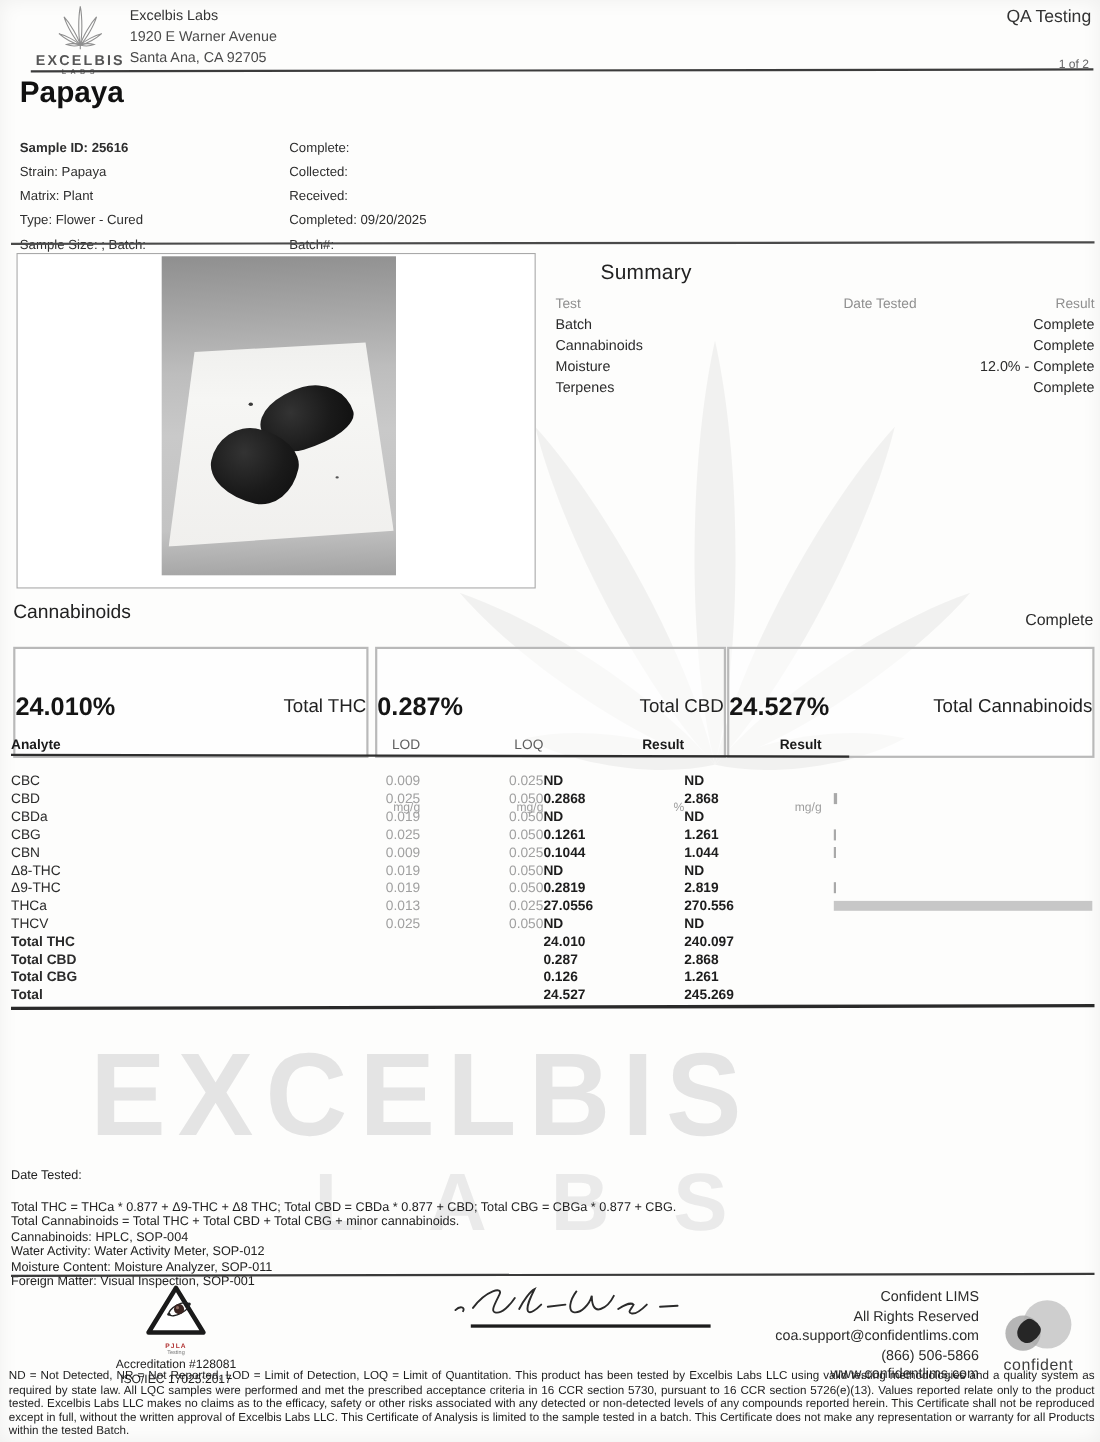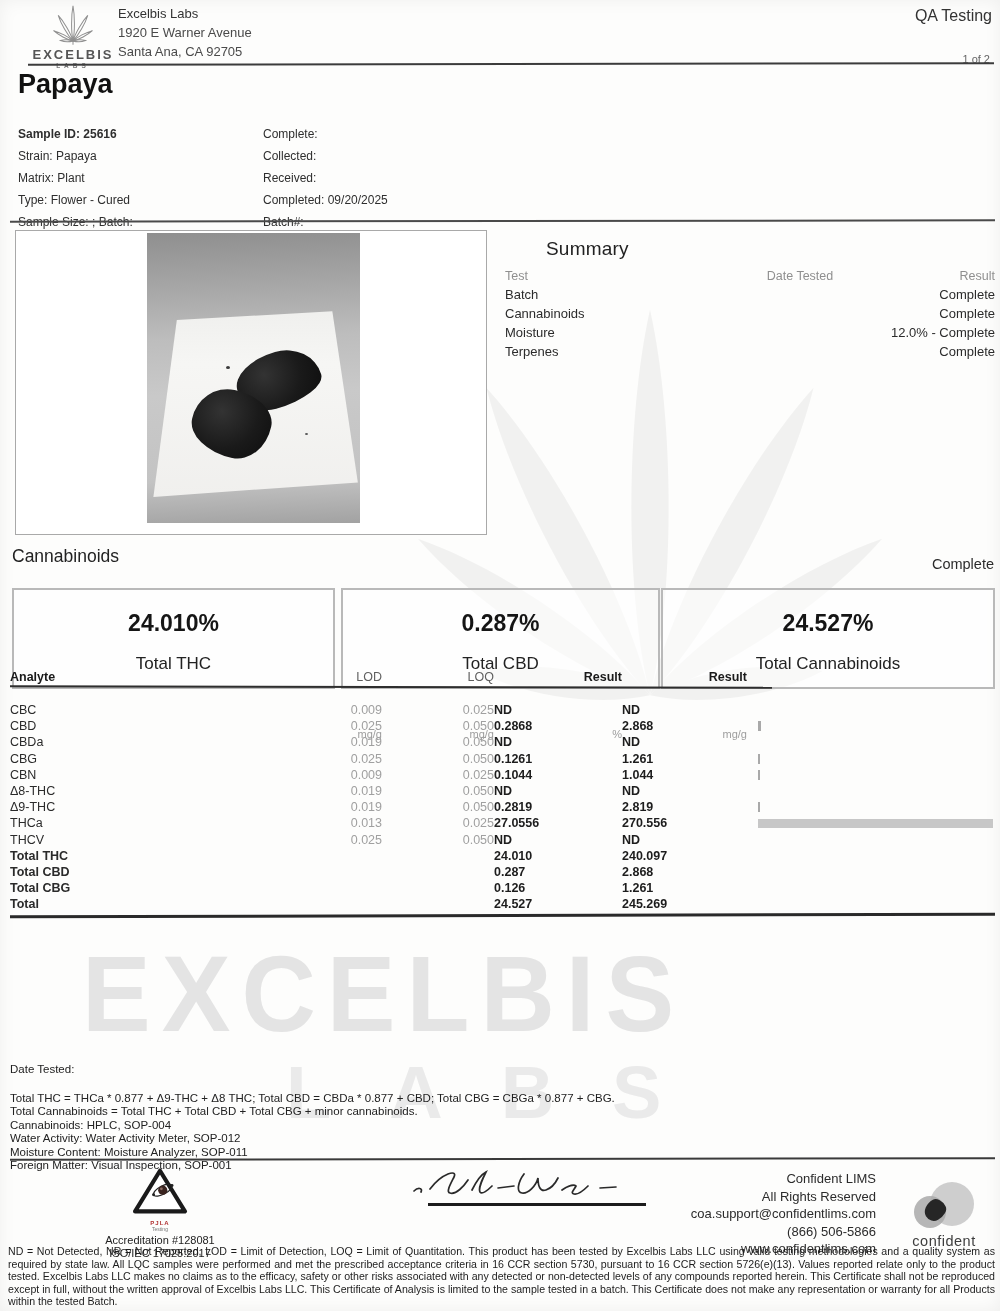--- a/index.html
+++ b/index.html
@@ -63,21 +63,21 @@
   .sum-head .c1 { text-align:center; } .sum-head .c2 { text-align:right; }
   .sum-rows { margin-top:3px; font-size:13px; line-height:18.9px; }
   .sum-row { display:grid; grid-template-columns:215px 160px 1fr; }
   .sum-row .test { color:#2b2b2b; }
   .sum-row .res { text-align:right; color:#2b2b2b; }
 
   
   .cann-head { left:12px; top:546px; font-size:17.5px; color:#222; }
   .cann-status { right:6px; top:556px; font-size:14.5px; color:#2b2b2b; }
   .stat-box { top:588px; height:101px; border:2px solid #b9b9b9; background:rgba(255,255,255,.55);
-    display:flex; flex-direction:column; justify-content:space-between; align-items:center;
+    display:flex; flex-direction:row; justify-content:space-between; align-items:center;
     padding:20px 0 13px; }
   .sb1 { left:12px; width:323px; } .sb2 { left:341px; width:319px; } .sb3 { left:661px; width:334px; }
   .stat-val { font-size:23px; font-weight:700; color:#151515; }
   .stat-lbl { font-size:17px; color:#222; }
 
   
   .atable { left:10px; top:669px; width:985px; font-size:12.5px; }
   .agrid { display:grid; grid-template-columns:230px 142px 112px 128px 125px 1fr; align-items:center; }
   .ahead { height:16px; }
   .ahead .h-analyte { font-weight:700; color:#1a1a1a; }
@@ -104,21 +104,21 @@
 
   
   .pjla { left:100px; top:1168px; width:120px; text-align:center; }
   .pjla svg { width:56px; height:48px; }
   .pjla .pj-red { font-size:6px; color:#b03030; font-weight:700; letter-spacing:1px; }
   .pjla .pj-sub { font-size:5px; color:#777; }
   .accr { font-size:11px; color:#222; line-height:12.5px; margin-top:2px; }
   .sig { left:408px; top:1165px; width:240px; }
   .sig svg { width:230px; height:34px; }
   .sig-line { width:218px; height:2.5px; background:#1c1c1c; margin-left:20px; }
-  .lims { right:124px; top:1170px; width:300px; text-align:right; font-size:13px; line-height:17.6px; color:#2b2b2b; }
+  .lims { right:110px; top:1170px; width:300px; text-align:right; font-size:13px; line-height:17.6px; color:#2b2b2b; }
   .conf-logo { right:14px; top:1182px; width:84px; text-align:center; }
   .conf-circles { position:relative; width:60px; height:48px; margin:0 auto; }
   .cc-big { position:absolute; right:0; top:0; width:44px; height:44px; border-radius:50%; background:#cecece; }
   .cc-mid { position:absolute; left:0; bottom:2px; width:32px; height:32px; border-radius:50%; background:#a9a9a9; opacity:.85; }
   .cc-dark { position:absolute; left:10px; bottom:10px; width:22px; height:20px; background:#262626;
              border-radius:65% 35% 60% 40% / 55% 60% 40% 45%; transform:rotate(-30deg); }
   .conf-word { font-size:14.5px; color:#3d3d3d; margin-top:3px; letter-spacing:.5px; }
 
   
   .disclaimer { left:8px; top:1245px; width:987px; font-size:10.6px; line-height:12.6px;

